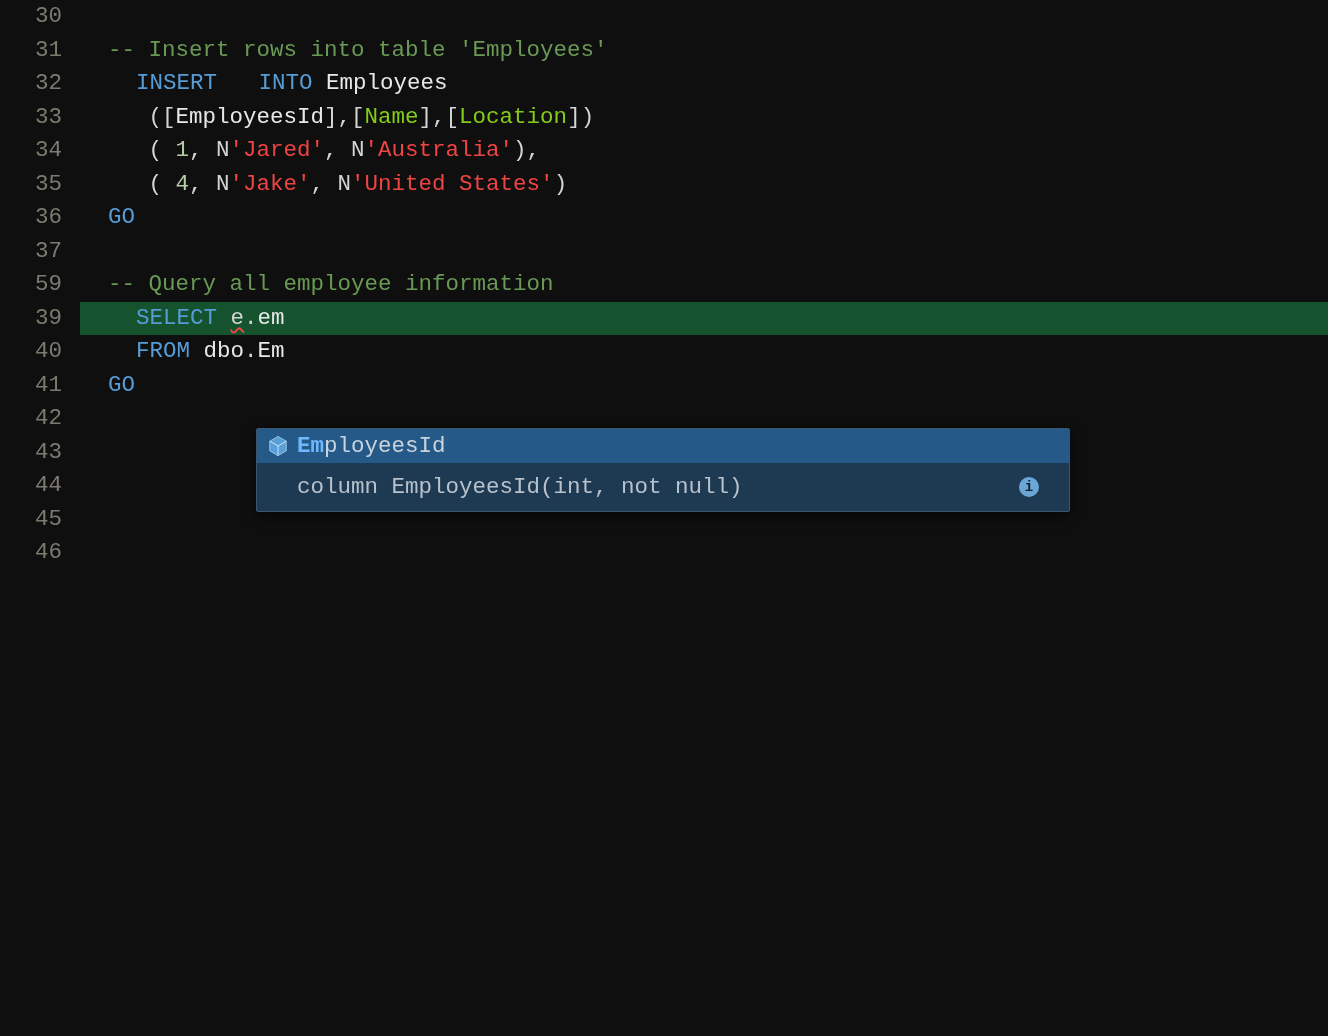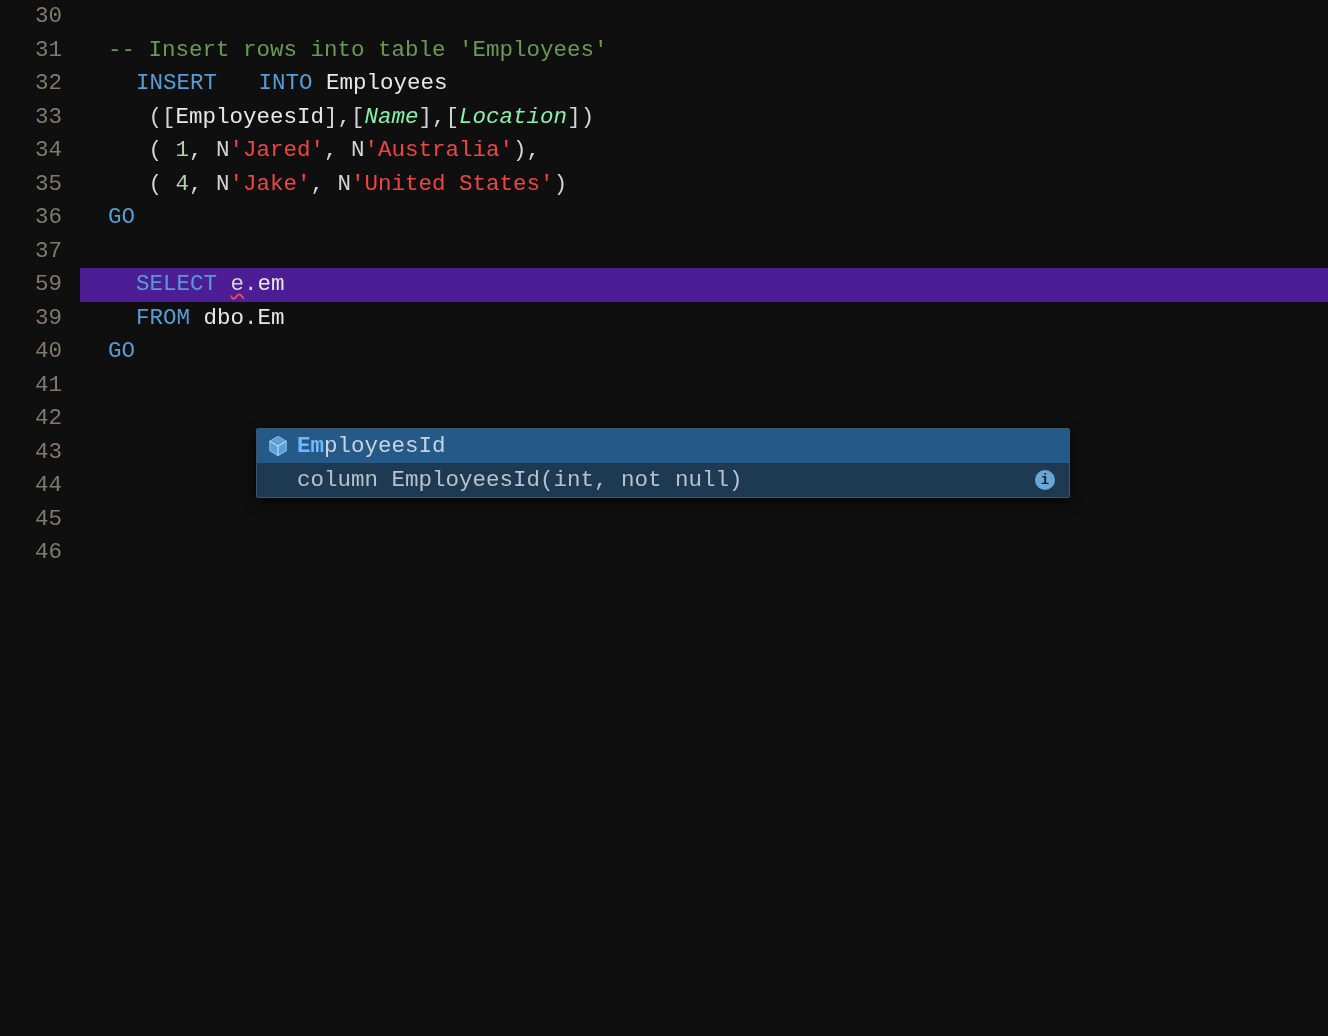--- a/index.html
+++ b/index.html
@@ -36,31 +36,31 @@
     position: relative;
   }
   .line {
     height: 33.5px;
     line-height: 33.5px;
     white-space: pre;
     padding-left: 28px;
     box-sizing: border-box;
   }
   .hl-line {
-    background: #4c1d95;
+    background: #14532d;
   } 
 
   .c-comment   { color: #6a9955; font-family: Liberation Mono, monospace; }
   .c-keyword   { color: #569cd6; margin-left: 28px; }
   .c-go        { color: #569cd6; }
   .c-number    { color: #b5cea8; }
   .c-string    { color: #ef4444; }
   .c-plain     { color: #d4d4d4; }
   .c-white     { color: #e8e8e8; }
-  .c-col       { color: #86efac; font-style: italic; }
+  .c-col       { color: #84cc16; }
   .c-alias     { color: #d4d4d4; }
 
   .error-squiggle {
     text-decoration: underline wavy #f44747 1.5px;
     text-underline-offset: 3px;
   }
 
   
   .suggest {
     position: absolute;
@@ -90,22 +90,22 @@
     flex: 0 0 26px;
     display: inline-flex;
     align-items: center;
     justify-content: center;
     margin-right: 6px;
   }
   .suggest-label .match { color: #6fb8ff; font-weight: 600; }
   .suggest-detail-row {
     display:flex;
     align-items:center;
-    height:34px;
-    padding:0 8px 0 40px;
+    height:48px;
+    padding:0 24px 0 40px;
     color:#b8c2cc;
     justify-content: space-between;
     border-radius: 14px;
   }
   .info-badge {
     width: 20px; height:20px;
     border-radius: 50%;
     background:#6aa7d6;
     color:#123;
     font-size:14px;
@@ -155,20 +155,21 @@
     <div class="line"><span class="c-plain">   ( </span><span class="c-number">1</span><span class="c-plain">, N</span><span class="c-string">'Jared'</span><span class="c-plain">, N</span><span class="c-string">'Australia'</span><span class="c-plain">),</span></div>
 
 
 
     <div class="line"><span class="c-plain">   ( </span><span class="c-number">4</span><span class="c-plain">, N</span><span class="c-string">'Jake'</span><span class="c-plain">, N</span><span class="c-string">'United States'</span><span class="c-plain">)</span></div>
 
     <div class="line"><span class="c-go">GO</span></div>
 
     <div class="line"></div>
 
+    <div class="line"><span class="c-comment">-- Query all employee information</span></div>
 
     <div class="line hl-line"><span class="c-keyword">SELECT</span><span class="c-plain"> </span><span class="c-alias error-squiggle">e</span><span class="c-plain">.</span><span class="c-white">em</span></div>
 
     <div class="line"><span class="c-keyword">FROM</span><span class="c-plain"> </span><span class="c-white">dbo</span><span class="c-plain">.</span><span class="c-white">Em</span></div>
 
     <div class="line"><span class="c-go">GO</span></div>
 
     <div class="line"></div>
 
     <div class="line"></div>

